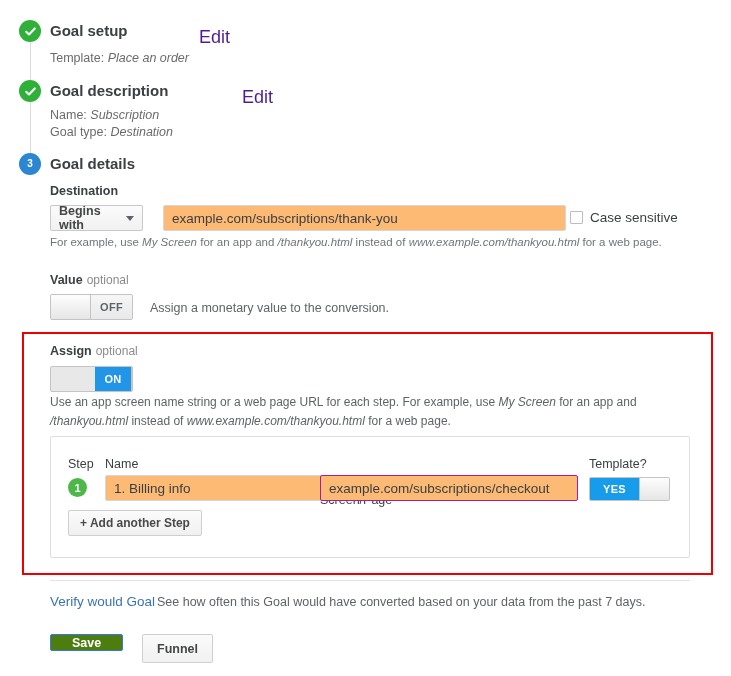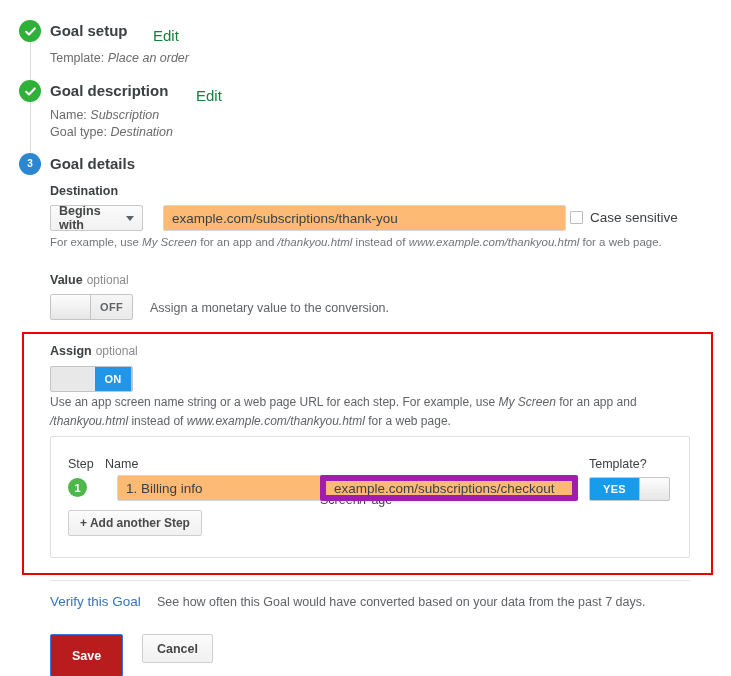--- a/index.html
+++ b/index.html
@@ -41,24 +41,25 @@
 
   .step-title {
     position: absolute;
     font-size: 15px;
     color: #3c4043;
     font-weight: bold;
     white-space: nowrap;
   }
   .edit-link {
     position: absolute;
-    font-size: 15px;
-    color: #15803d;
-    white-space: nowrap;
-    cursor: pointer;
+    font-size: 18px;
+    color: #4c1d95;
+    white-space: nowrap;
+    cursor: pointer;
+    margin-left: 46px;
   }
   .sub-line {
     position: absolute;
     font-size: 12.5px;
     color: #6b6b6b;
     white-space: nowrap;
   }
   .sub-line i { font-style: italic; }
 
   
@@ -103,21 +104,21 @@
     height: 26px;
     border: 1px solid #d6d6d6;
     border-radius: 2px;
     background: #fdba74;
     font-size: 13.5px;
     color: #3c4043;
     padding: 0 8px;
     font-family: "Liberation Sans", sans-serif;
     outline: none;
   }
-  .text-input.focused { border: 6px solid #a21caf; }
+  .text-input.focused { border: 1px solid #a21caf; }
 
   .checkbox-sq {
     position: absolute;
     width: 13px; height: 13px;
     border: 1px solid #bdbdbd;
     border-radius: 1px;
     background: #fff;
     cursor: pointer;
   }
   .checkbox-label {
@@ -226,22 +227,22 @@
   }
   .note-text {
     position: absolute;
     font-size: 12.5px;
     color: #5f6368;
     white-space: nowrap;
   }
 
   .primary-btn {
     position: absolute;
-    height: 43px;
-    background: #b91c1c;
+    height: 17px;
+    background: #4d7c0f;
     border: 1px solid #3578e5;
     border-radius: 2px;
     color: #ffffff;
     font-size: 12.5px;
     font-weight: bold;
     display: flex; align-items: center; justify-content: center;
     cursor: pointer;
   }
   .secondary-btn {
     position: absolute;
@@ -337,32 +338,32 @@
 
   <div class="panel" style="left:50px; top:436px; width:640px; height:122px;"></div>
 
   <div class="col-head" style="left:68px; top:457px;">Step</div>
   <div class="col-head" style="left:105px; top:457px;">Name</div>
   <div class="col-head" style="left:320px; top:457px;margin-top:36px;">Screen/Page</div>
   <div class="col-head" style="left:589px; top:457px;">Template?</div>
 
   <div class="step-badge" style="left:68px; top:478px;">1</div>
 
-  <input class="text-input" style="left: 105px; top: 475px; width: 233px; margin-left: 12px;" value="1. Billing info">
+  <input class="text-input" style="left: 105px; top: 475px; width: 233px;" value="1. Billing info">
 
   <input class="text-input focused" style="left: 320px; top: 475px; width: 258px;" value="example.com/subscriptions/checkout">
 
   <div class="toggle" style="left:589px; top:477px; width:81px; height:24px;">
     <div class="toggle-seg seg-yes" style="width:49px;">YES</div>
     <div class="toggle-seg seg-knob" style="flex:1;"></div>
   </div>
 
   <div class="gray-btn" style="left:68px; top:510px;">+ Add another Step</div>
 
   <div class="divider" style="left:50px; top:580px; width:640px;"></div>
 
-  <div class="link-text" style="left:50px; top:594px;">Verify this Goal</div>
+  <div class="link-text" style="left:50px; top:594px;">Verify would Goal</div>
   <div class="note-text" style="left:157px; top:595px;">See how often this Goal would have converted based on your data from the past 7 days.</div>
 
   <div class="primary-btn" style="left:50px; top:634px; width:73px;">Save</div>
-  <div class="secondary-btn" style="left:142px; top:634px; width:71px;">Cancel</div>
+  <div class="secondary-btn" style="left:142px; top:634px; width:71px;">Funnel</div>
 
 </div>
 
 </body></html>

